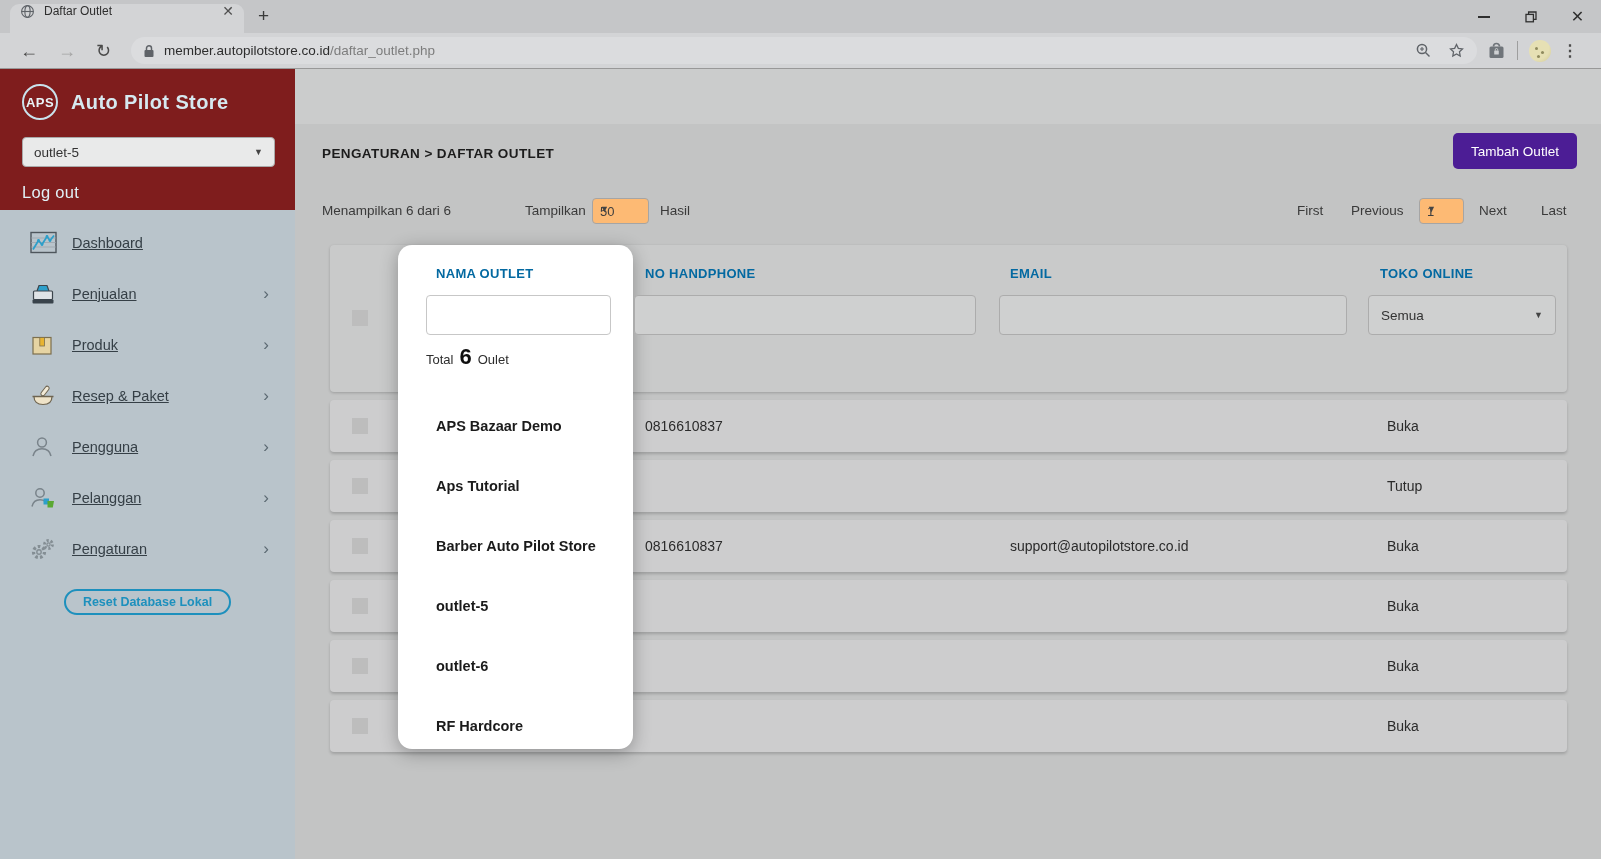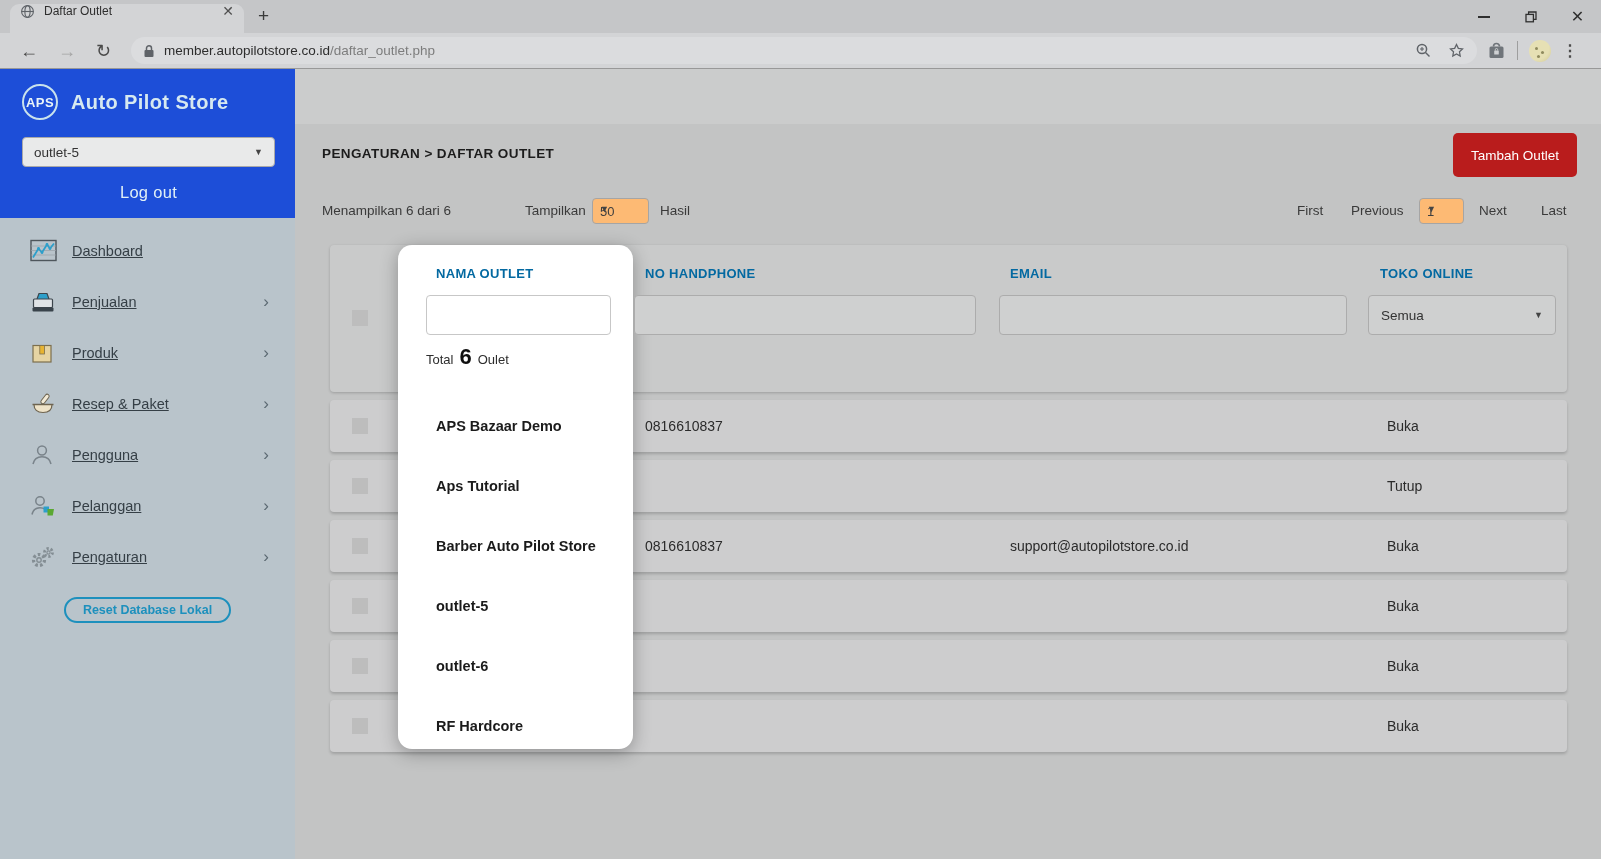--- a/index.html
+++ b/index.html
@@ -35,21 +35,21 @@
   .tb-right { display:flex; align-items:center; margin-left:10px; gap:11px; }
   .tb-sep { width:1px; height:19px; background:#9e9e9e; }
   .avatar { width:22px; height:22px; border-radius:50%;
     background:radial-gradient(circle at 35% 35%, #e6e0b4 60%, #cfc793 100%); position:relative; }
   .avatar:after { content:""; position:absolute; left:6px; top:7px; width:3px; height:3px;
     border-radius:50%; background:#8f8a5e; box-shadow:6px 4px 0 #8f8a5e, 2px 8px 0 #8f8a5e; }
   .dots { font-size:16px; color:#4c4c4c; font-weight:bold; letter-spacing:0; }
   
   .app { display:flex; height:790px; }
   .sidebar { width:295px; display:flex; flex-direction:column; flex:none; }
-  .side-head { background:#1d4ed8; padding:15px 20px 16px 22px;text-align:center; }
+  .side-head { background:#7f1d1d; padding:15px 20px 8px 22px; }
   .brand-row { display:flex; align-items:center; }
   .logo-circle { width:36px; height:36px; border:2px solid #c9e2ec; border-radius:50%;
     color:#e9f4f8; font-size:13px; font-weight:bold; display:flex; align-items:center;
     justify-content:center; flex:none; letter-spacing:0.5px; }
   .brand { margin-left:13px; font-size:20px; font-weight:bold; color:#d6e9f0; letter-spacing:0.4px; }
   .outlet-select { margin-top:17px; height:30px; background:#e9eaea; border:1px solid #a9a9a9;
     border-radius:4px; display:flex; align-items:center; padding:0 11px;
     font-size:13.5px; color:#333; }
   .outlet-select .sel-arrow { margin-left:auto; }
   .sel-arrow { font-size:9px; color:#444; }
@@ -60,22 +60,22 @@
   .menu-label { margin-left:13px; font-size:14.5px; color:#353f46;text-decoration:underline; }
   .menu-chevron { margin-left:auto; color:#5c6a73; font-size:17px; line-height:1; }
   .reset-btn { margin:15px auto 0; display:block; padding:4px 17px; background:transparent;
     border:2px solid #1d90bd; border-radius:13px; color:#1d90bd; font-weight:bold;
     font-size:12.5px; font-family:inherit; cursor:pointer; }
   
   .main { flex:1; position:relative; background:#c3c4c4; }
   .topstrip { height:55px; background:#cbcccc; }
   .breadcrumb { position:absolute; left:27px; top:77px; font-size:13.5px; font-weight:bold;
     color:#1c1c1c; letter-spacing:0.4px; }
-  .add-btn { position:absolute; left:1158px; top:64px; width:124px; height:44px;
-    background:#b91c1c; border:none; border-radius:5px; color:#ffffff; font-size:13.5px;
+  .add-btn { position:absolute; left:1158px; top:64px; width:124px; height:36px;
+    background:#4c1d95; border:none; border-radius:5px; color:#ffffff; font-size:13.5px;
     font-family:inherit; cursor:pointer; }
   .controls { position:absolute; top:129px; left:0; width:100%; height:27px;
     font-size:13.5px; color:#3a3a3a; }
   .controls span, .controls .mini-select { position:absolute; top:5px; white-space:nowrap; }
   .mini-select { top:0 !important; height:26px; background:#fdba74; border:1px solid #a5a5a5;
     border-radius:4px; display:flex; align-items:center; justify-content:space-between;
     padding:0 7px; font-size:13px; color:#3f3f3f; cursor:pointer; }
   .c-showing { left:27px; }
   .c-show-label { left:230px; }
   .c-size-select { left:297px; width:57px; }

